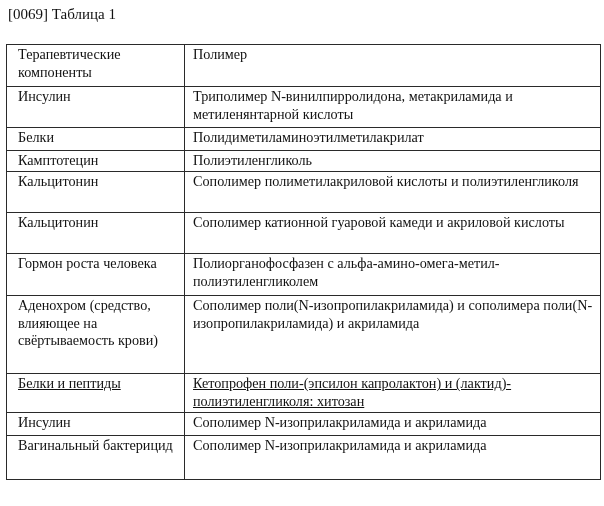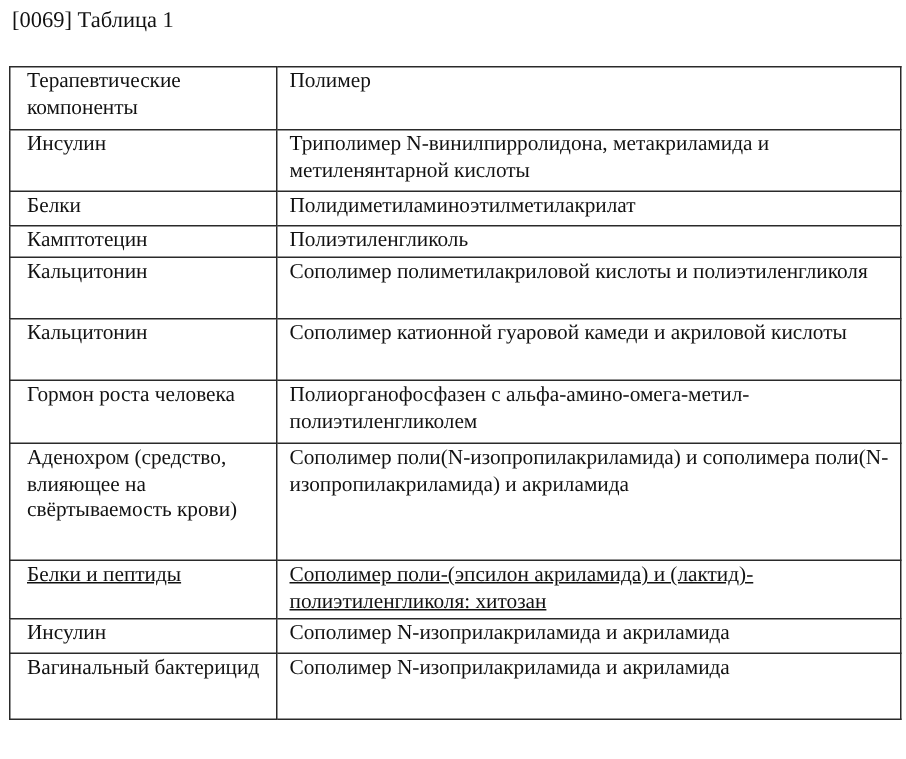--- a/index.html
+++ b/index.html
@@ -80,21 +80,21 @@
   <tr class="r-horm">
     <td>Гормон роста человека</td>
     <td class="c2">Полиорганофосфазен с альфа-амино-омега-метил-полиэтиленгликолем</td>
   </tr>
   <tr class="r-aden">
     <td>Аденохром (средство, влияющее на свёртываемость крови)</td>
     <td class="c2">Сополимер поли(N-изопропилакриламида) и сополимера поли(N-изопропилакриламида) и акриламида</td>
   </tr>
   <tr class="r-belk">
     <td>Белки и пептиды</td>
-    <td class="c2">Сополимер поли-(эпсилон акриламида) и (лактид)-полиэтиленгликоля: хитозан</td>
+    <td class="c2">Кетопрофен поли-(эпсилон капролактон) и (лактид)-полиэтиленгликоля: хитозан</td>
   </tr>
   <tr class="r-ins2">
     <td>Инсулин</td>
     <td class="c2">Сополимер N-изоприлакриламида и акриламида</td>
   </tr>
   <tr class="r-vag">
     <td>Вагинальный бактерицид</td>
     <td class="c2">Сополимер N-изоприлакриламида и акриламида</td>
   </tr>
 </tbody>

